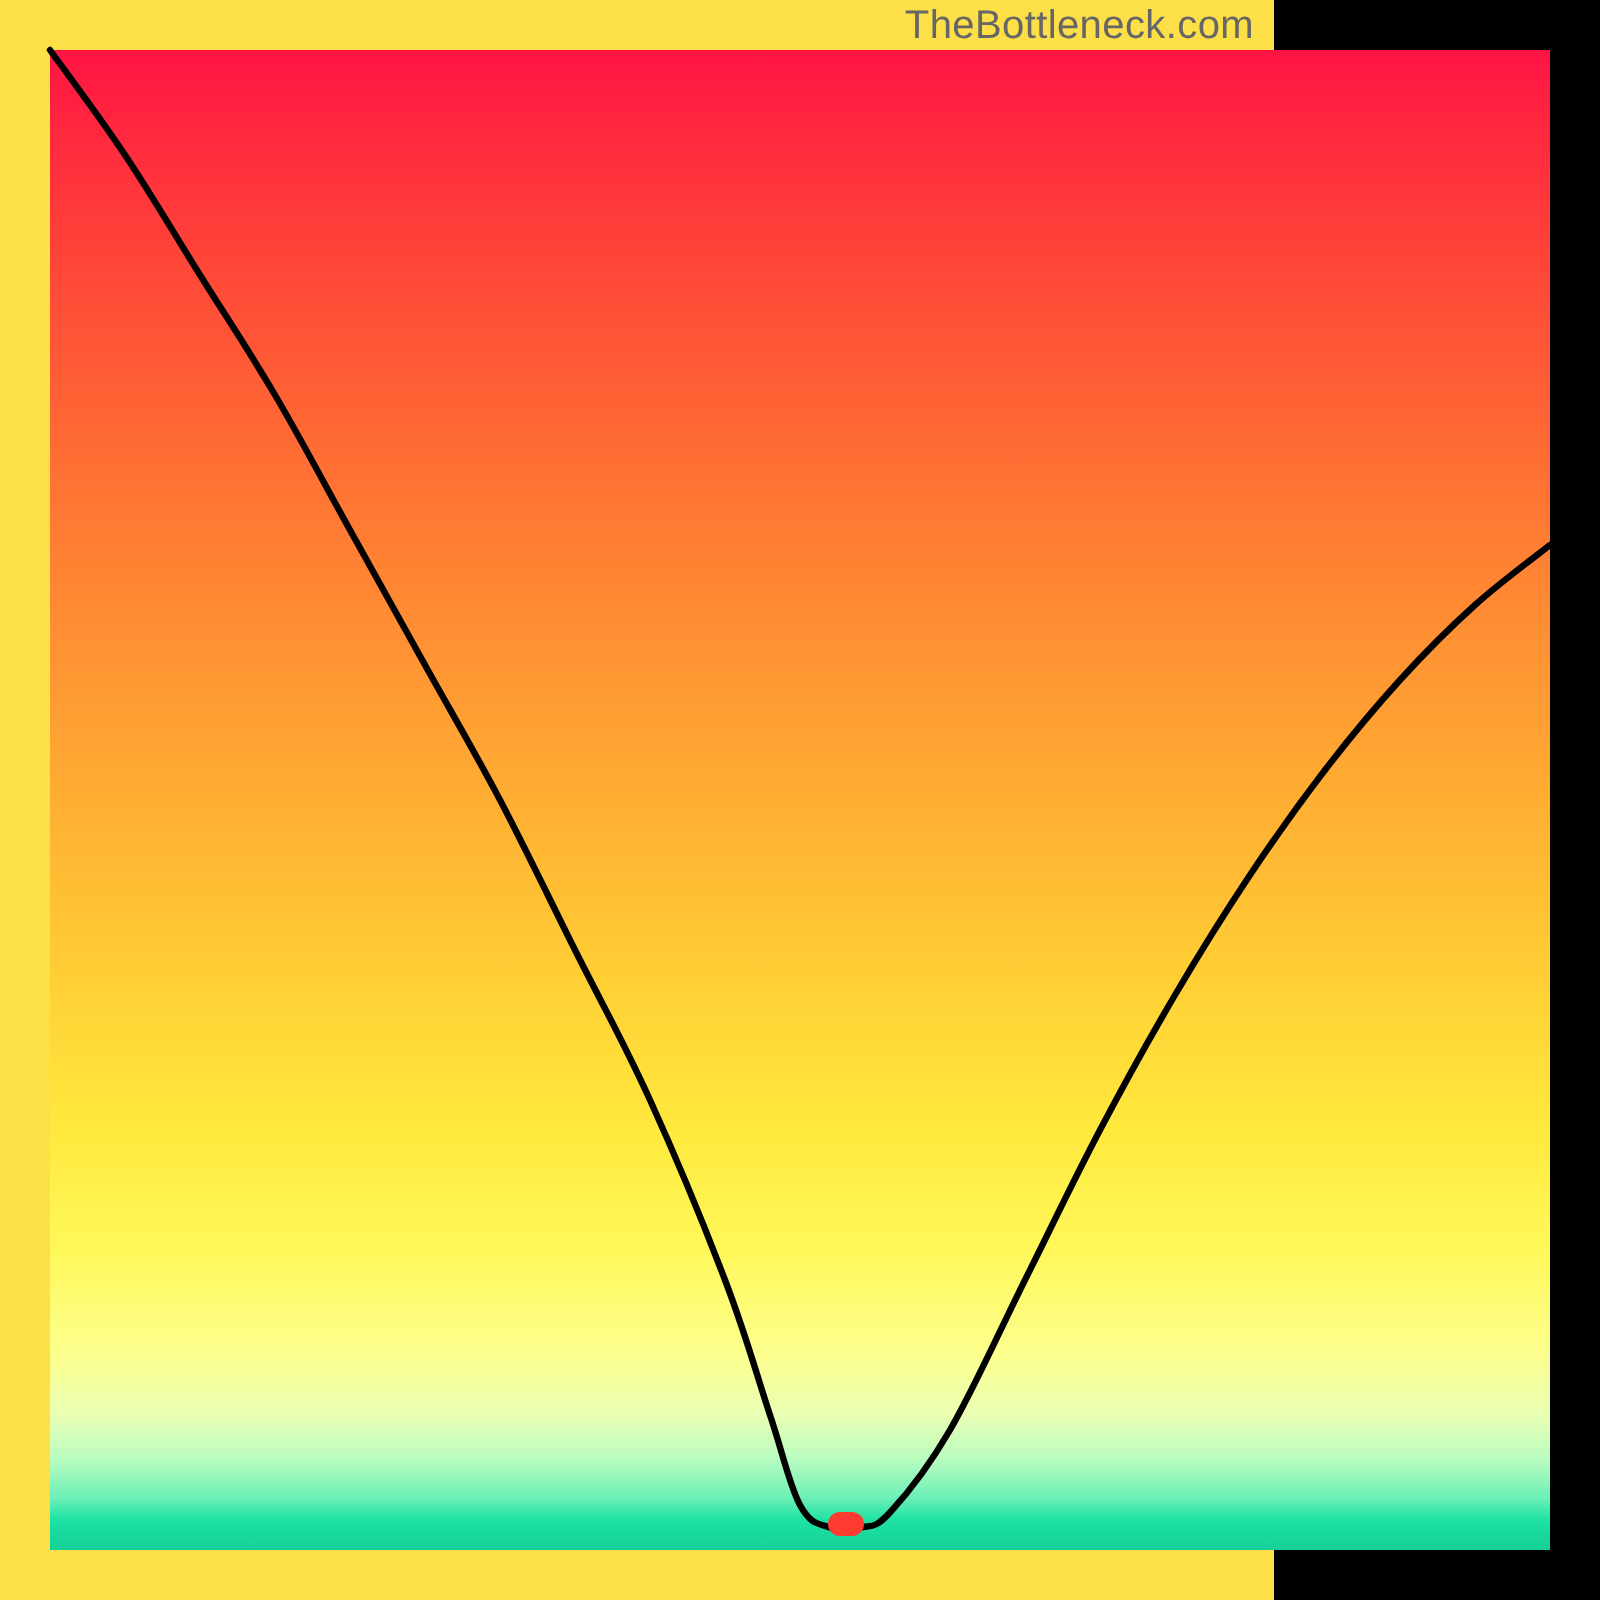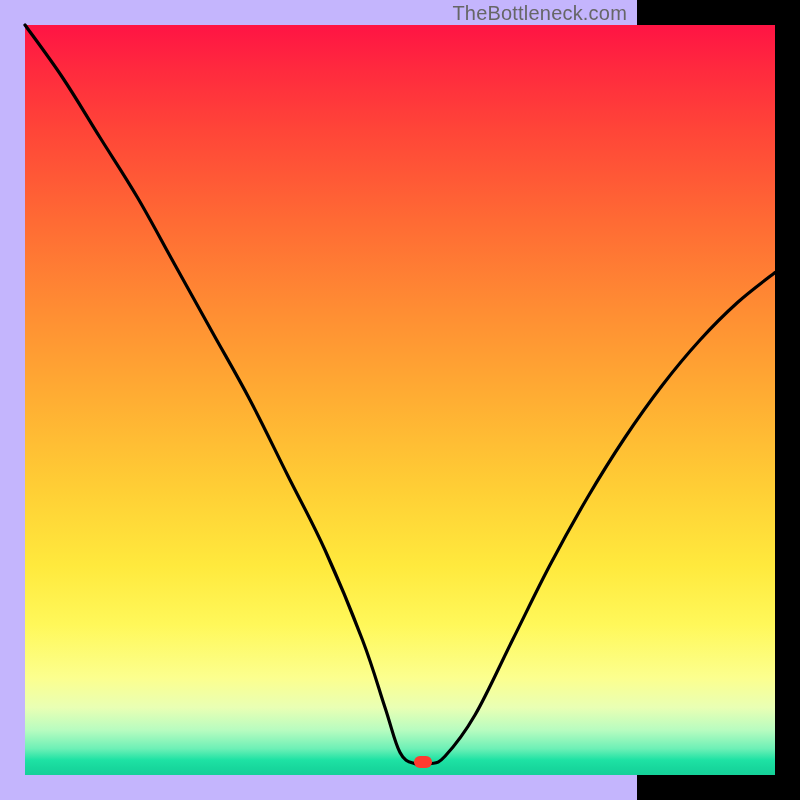--- a/index.html
+++ b/index.html
@@ -8,21 +8,21 @@
     width: 800px;
     height: 800px;
     background: #000;
     overflow: hidden;
     font-family: Arial, Helvetica, sans-serif;
   }
   .outer {
     position: relative;
     width: 637px;
     height: 800px;
-    background: #c4b5fd;
+    background: #fde047;
   }
   .watermark {
     position: absolute;
     top: 2px;
     right: 10px;
     color: #666;
     font-size: 20px;
     font-weight: 500;
     letter-spacing: 0.2px;
     z-index: 10;

